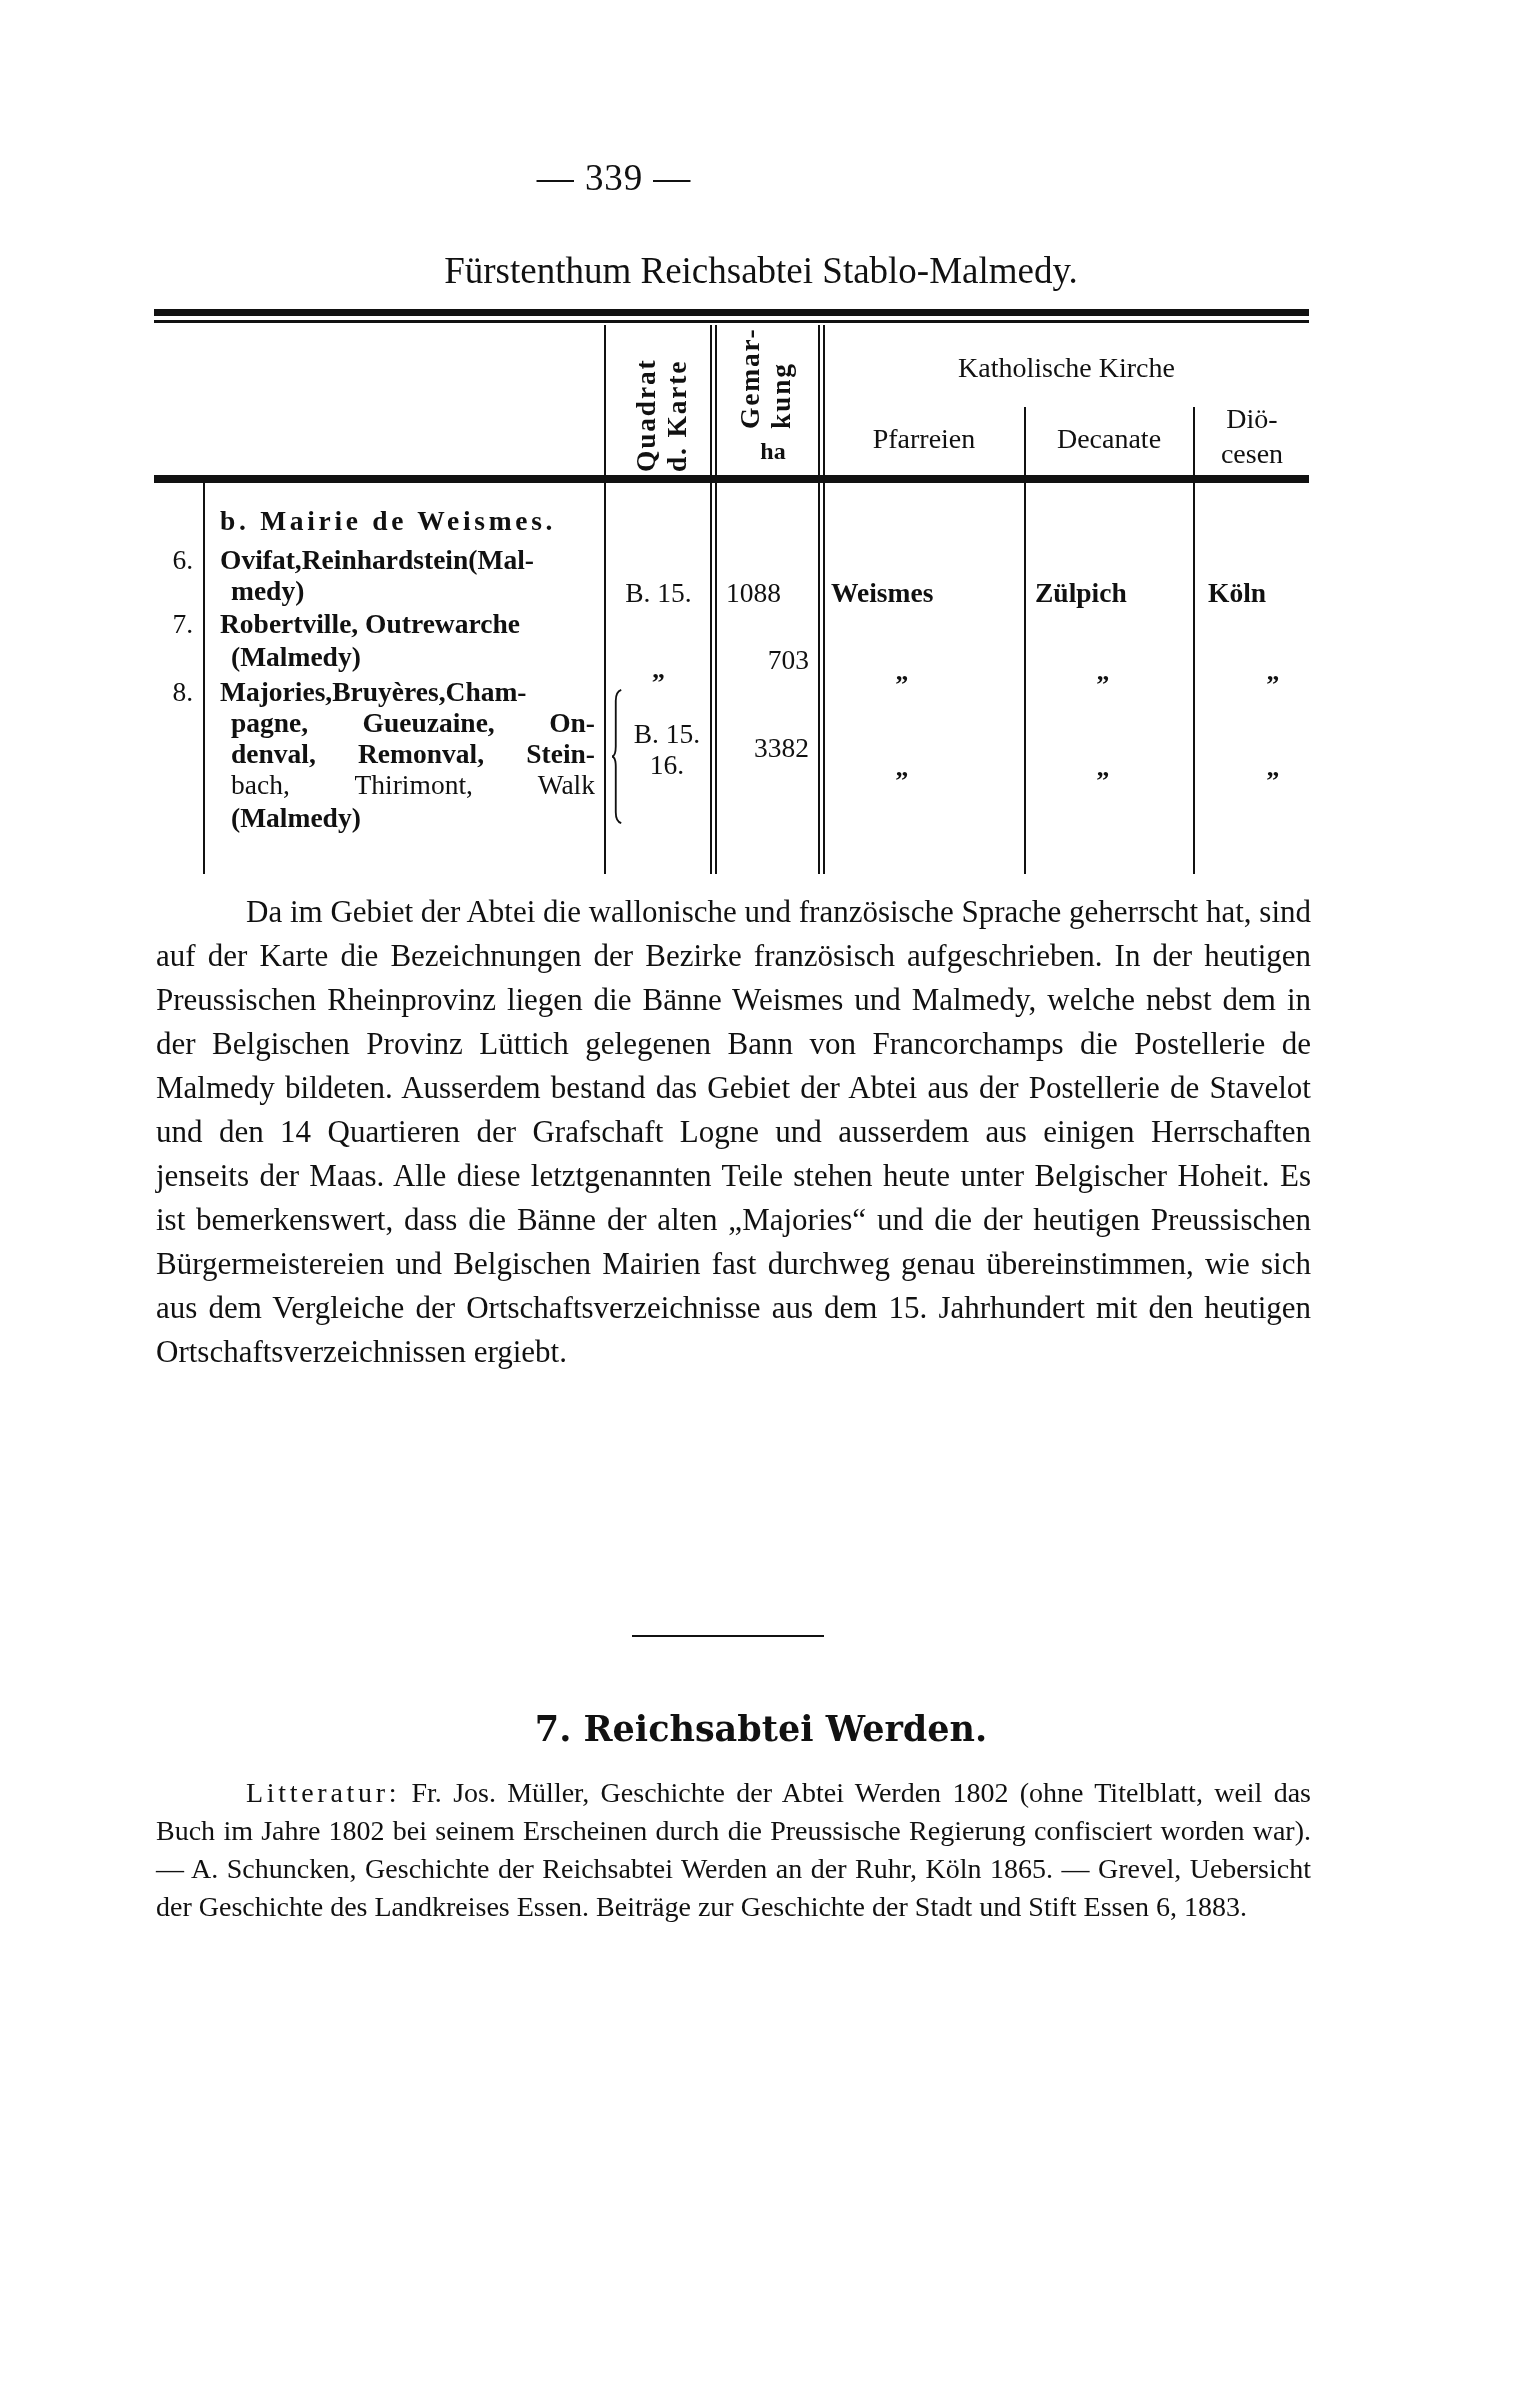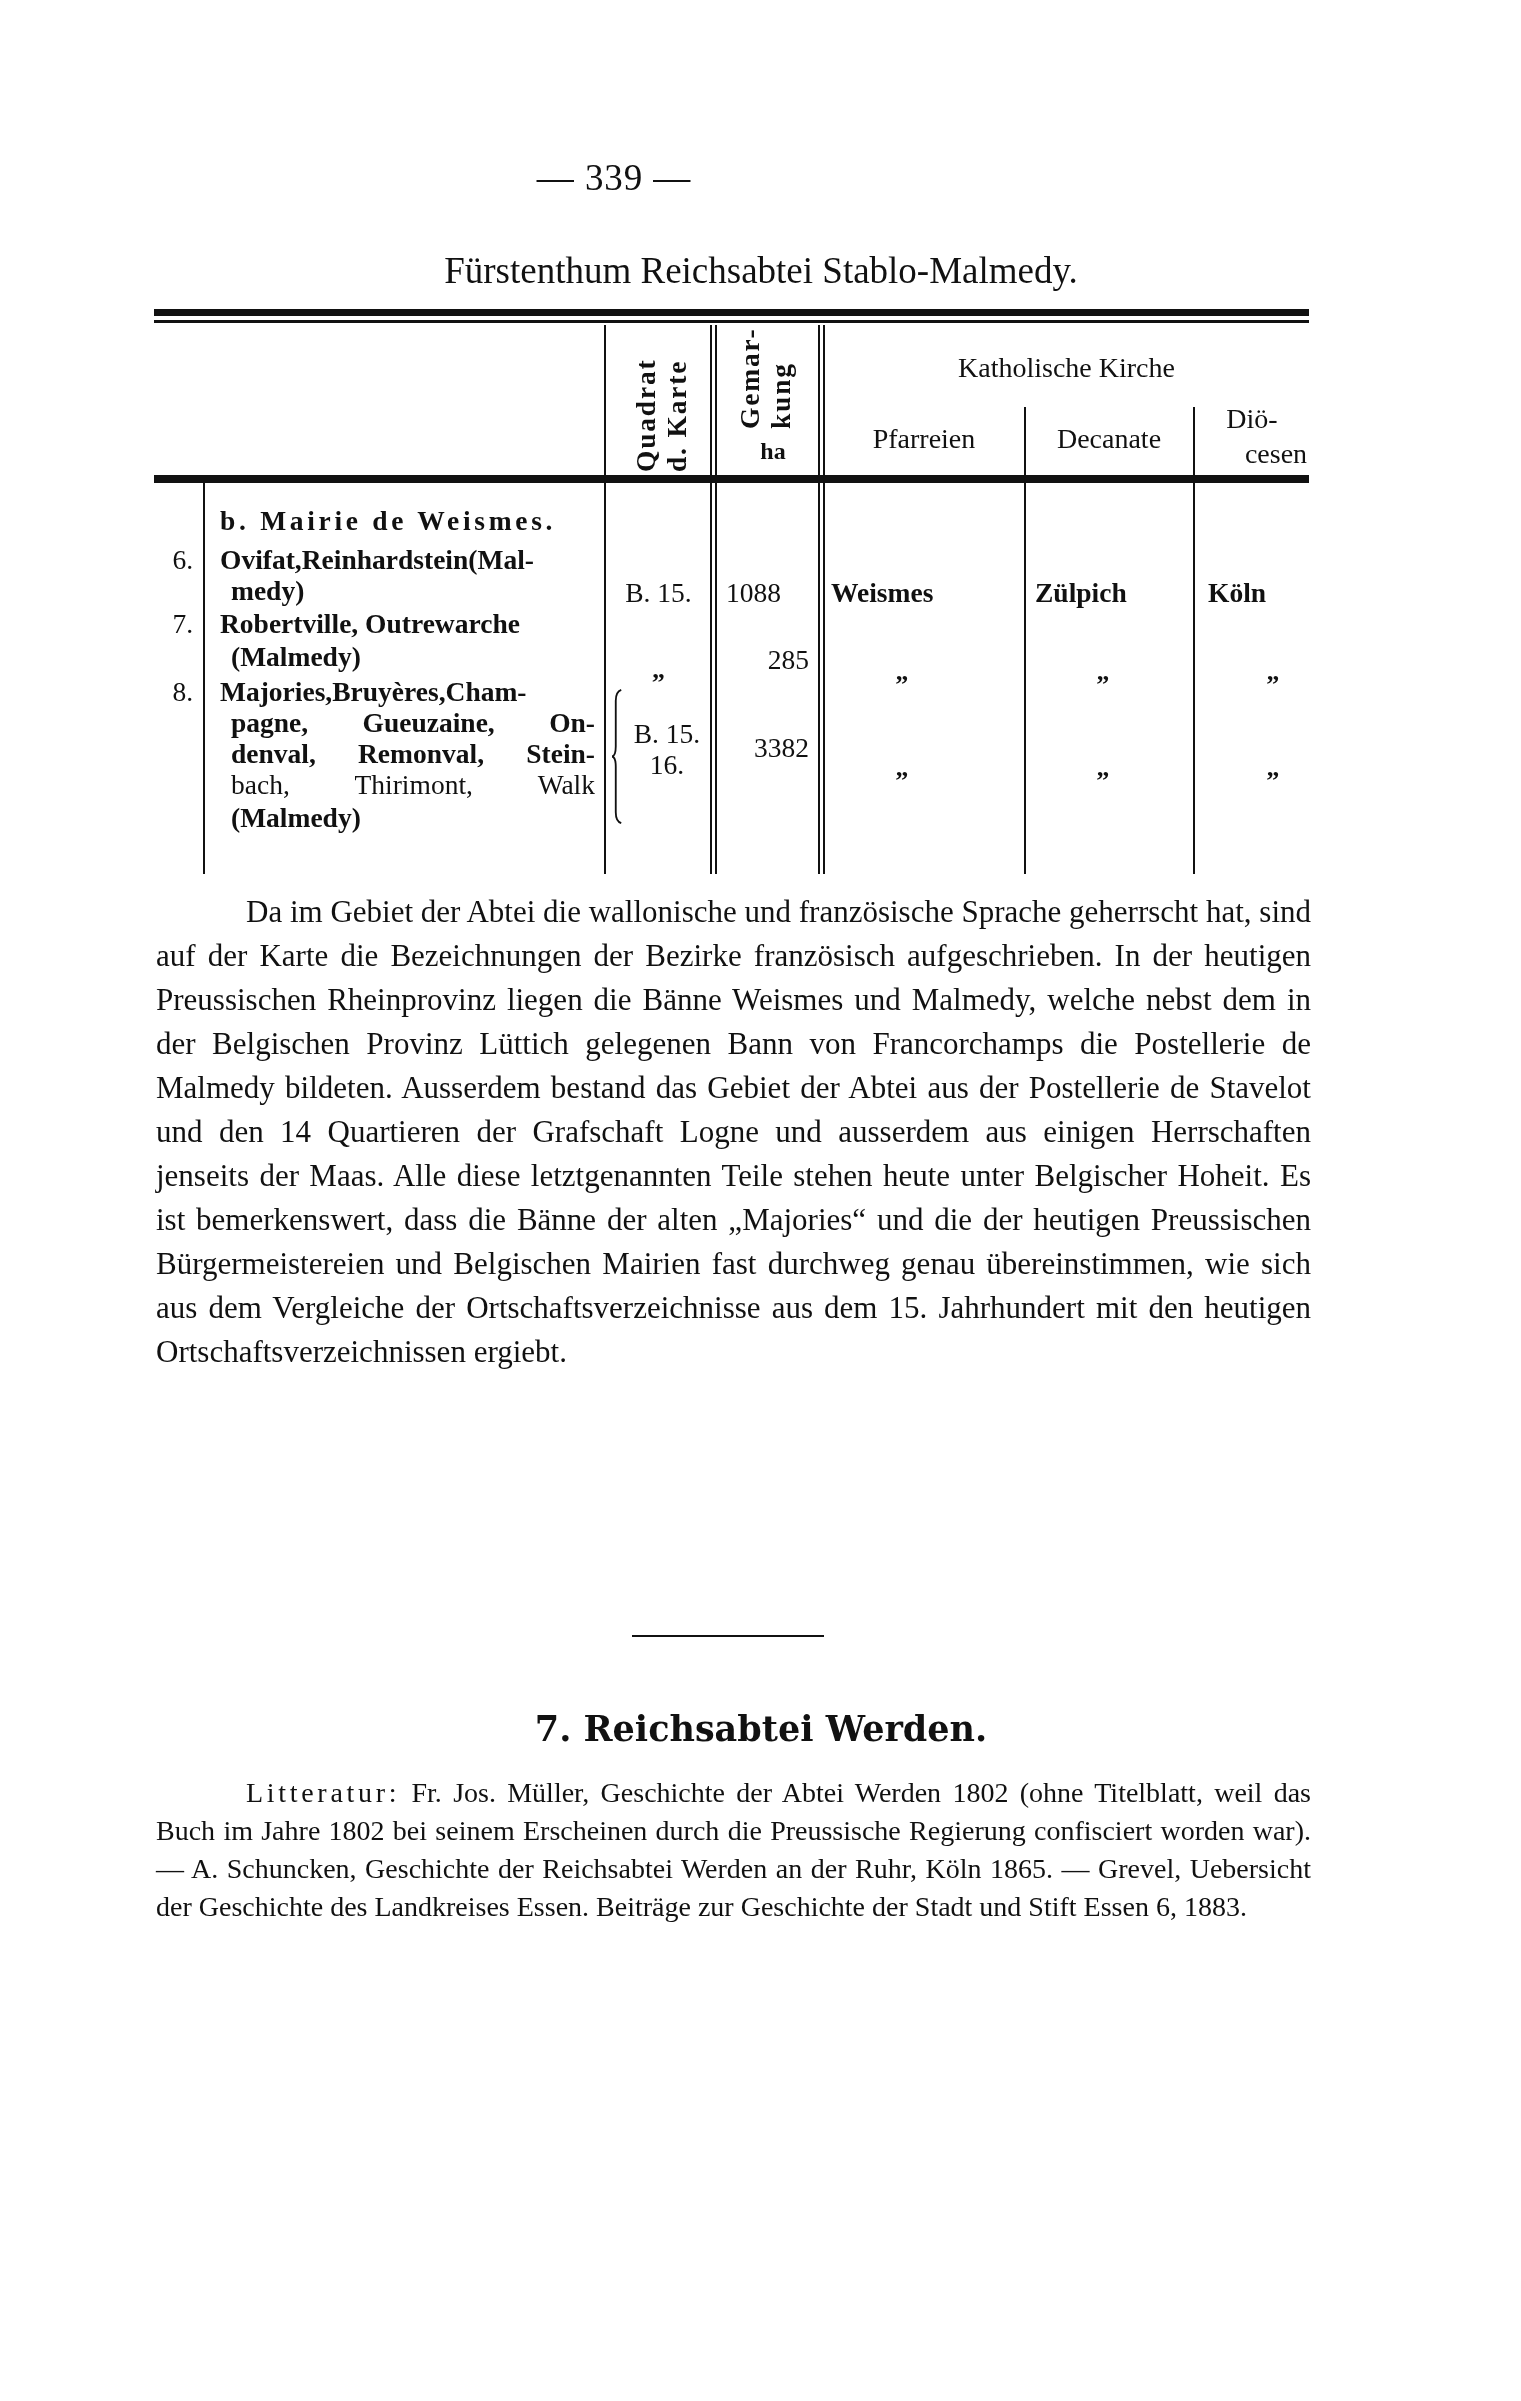--- a/index.html
+++ b/index.html
@@ -46,41 +46,41 @@
 
   <div class="abs vcell-text" style="left:630px; top:337px; height:135px;">Quadrat
 d. Karte</div>
   <div class="abs vcell-text" style="left:734px; top:328px; height:101px;">Gemar-
 kung</div>
   <div class="abs hdr" style="left:732px; top:438px; width:82px; font-size:24px; font-weight:bold;">ha</div>
   <div class="abs hdr" style="left:824px; top:352px; width:485px;">Katholische Kirche</div>
   <div class="abs hdr" style="left:824px; top:423px; width:200px;">Pfarreien</div>
   <div class="abs hdr" style="left:1025px; top:423px; width:168px;">Decanate</div>
   <div class="abs hdr" style="left:1195px; top:403px; width:114px;text-align:center;">Diö-</div>
-  <div class="abs hdr" style="left:1195px; top:438px; width:114px;margin-left:24px;">cesen</div>
+  <div class="abs hdr" style="left:1195px; top:438px; width:114px;">cesen</div>
 
   <div class="abs cell spaced" style="left:220px; top:505px; font-weight:bold;">b. Mairie de Weismes.</div>
 
   <div>
     <div class="abs num" style="left:156px; top:544px;">6.</div>
     <div class="abs cell" style="left:220px; top:544px; font-weight:bold;">Ovifat,Reinhardstein(Mal-</div>
     <div class="abs cell" style="left:231px; top:575px; font-weight:bold;">medy)</div>
     <div class="abs cell" style="left:608px; top:577px; width:101px; text-align:center;">B. 15.</div>
     <div class="abs cell" style="left:689px; top:577px; width:92px; text-align:right;">1088</div>
     <div class="abs cell" style="left:831px; top:577px; font-weight:bold;">Weismes</div>
     <div class="abs cell" style="left:1035px; top:577px; font-weight:bold;">Zülpich</div>
     <div class="abs cell" style="left:1208px; top:577px; font-weight:bold;">Köln</div>
   </div>
 
   <div>
     <div class="abs num" style="left:156px; top:608px;">7.</div>
     <div class="abs cell" style="left:220px; top:608px; font-weight:bold;">Robertville, Outrewarche</div>
     <div class="abs cell" style="left:231px; top:641px; font-weight:bold;">(Malmedy)</div>
     <div class="abs ditto" style="left:608px; top:655px; width:101px;">„</div>
-    <div class="abs cell" style="left:717px; top:644px; width:92px; text-align:right;">285</div>
+    <div class="abs cell" style="left:717px; top:644px; width:92px; text-align:right;">703</div>
     <div class="abs ditto" style="left:824px; top:657px; width:156px;">„</div>
     <div class="abs ditto" style="left:1025px; top:657px; width:156px;">„</div>
     <div class="abs ditto" style="left:1195px; top:657px; width:156px;">„</div>
   </div>
 
   <div>
     <div class="abs num" style="left:156px; top:676px;">8.</div>
     <div class="abs cell" style="left:220px; top:676px; width:375px; font-weight:bold;">Majories,Bruyères,Cham-</div>
     <div class="abs cell" style="left:231px; top:707px; width:364px; text-align:justify; text-align-last:justify; font-weight:bold;">pagne, Gueuzaine, On-</div>
     <div class="abs cell" style="left:231px; top:738px; width:364px; text-align:justify; text-align-last:justify; font-weight:bold;">denval, Remonval, Stein-</div>

